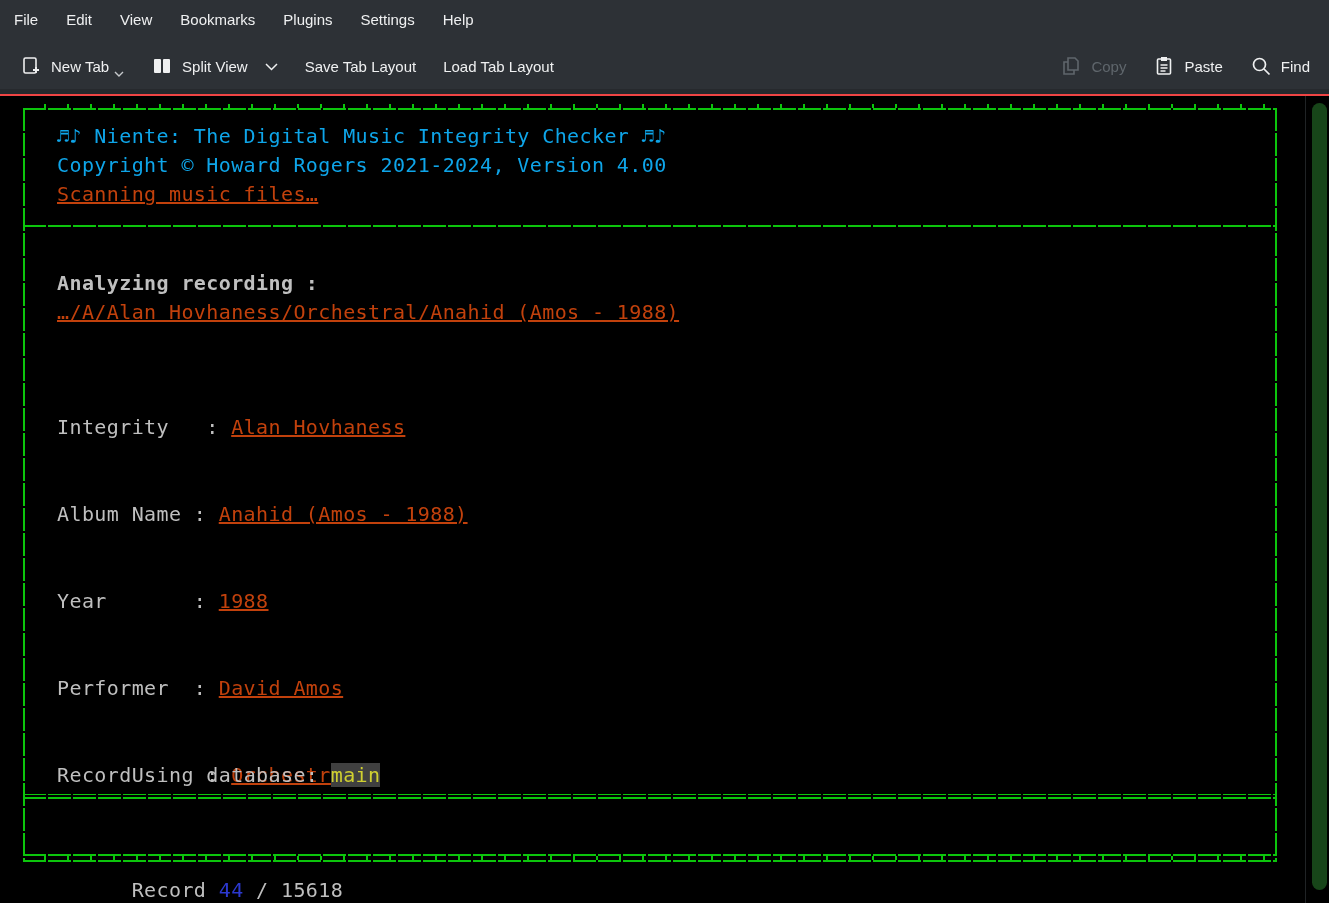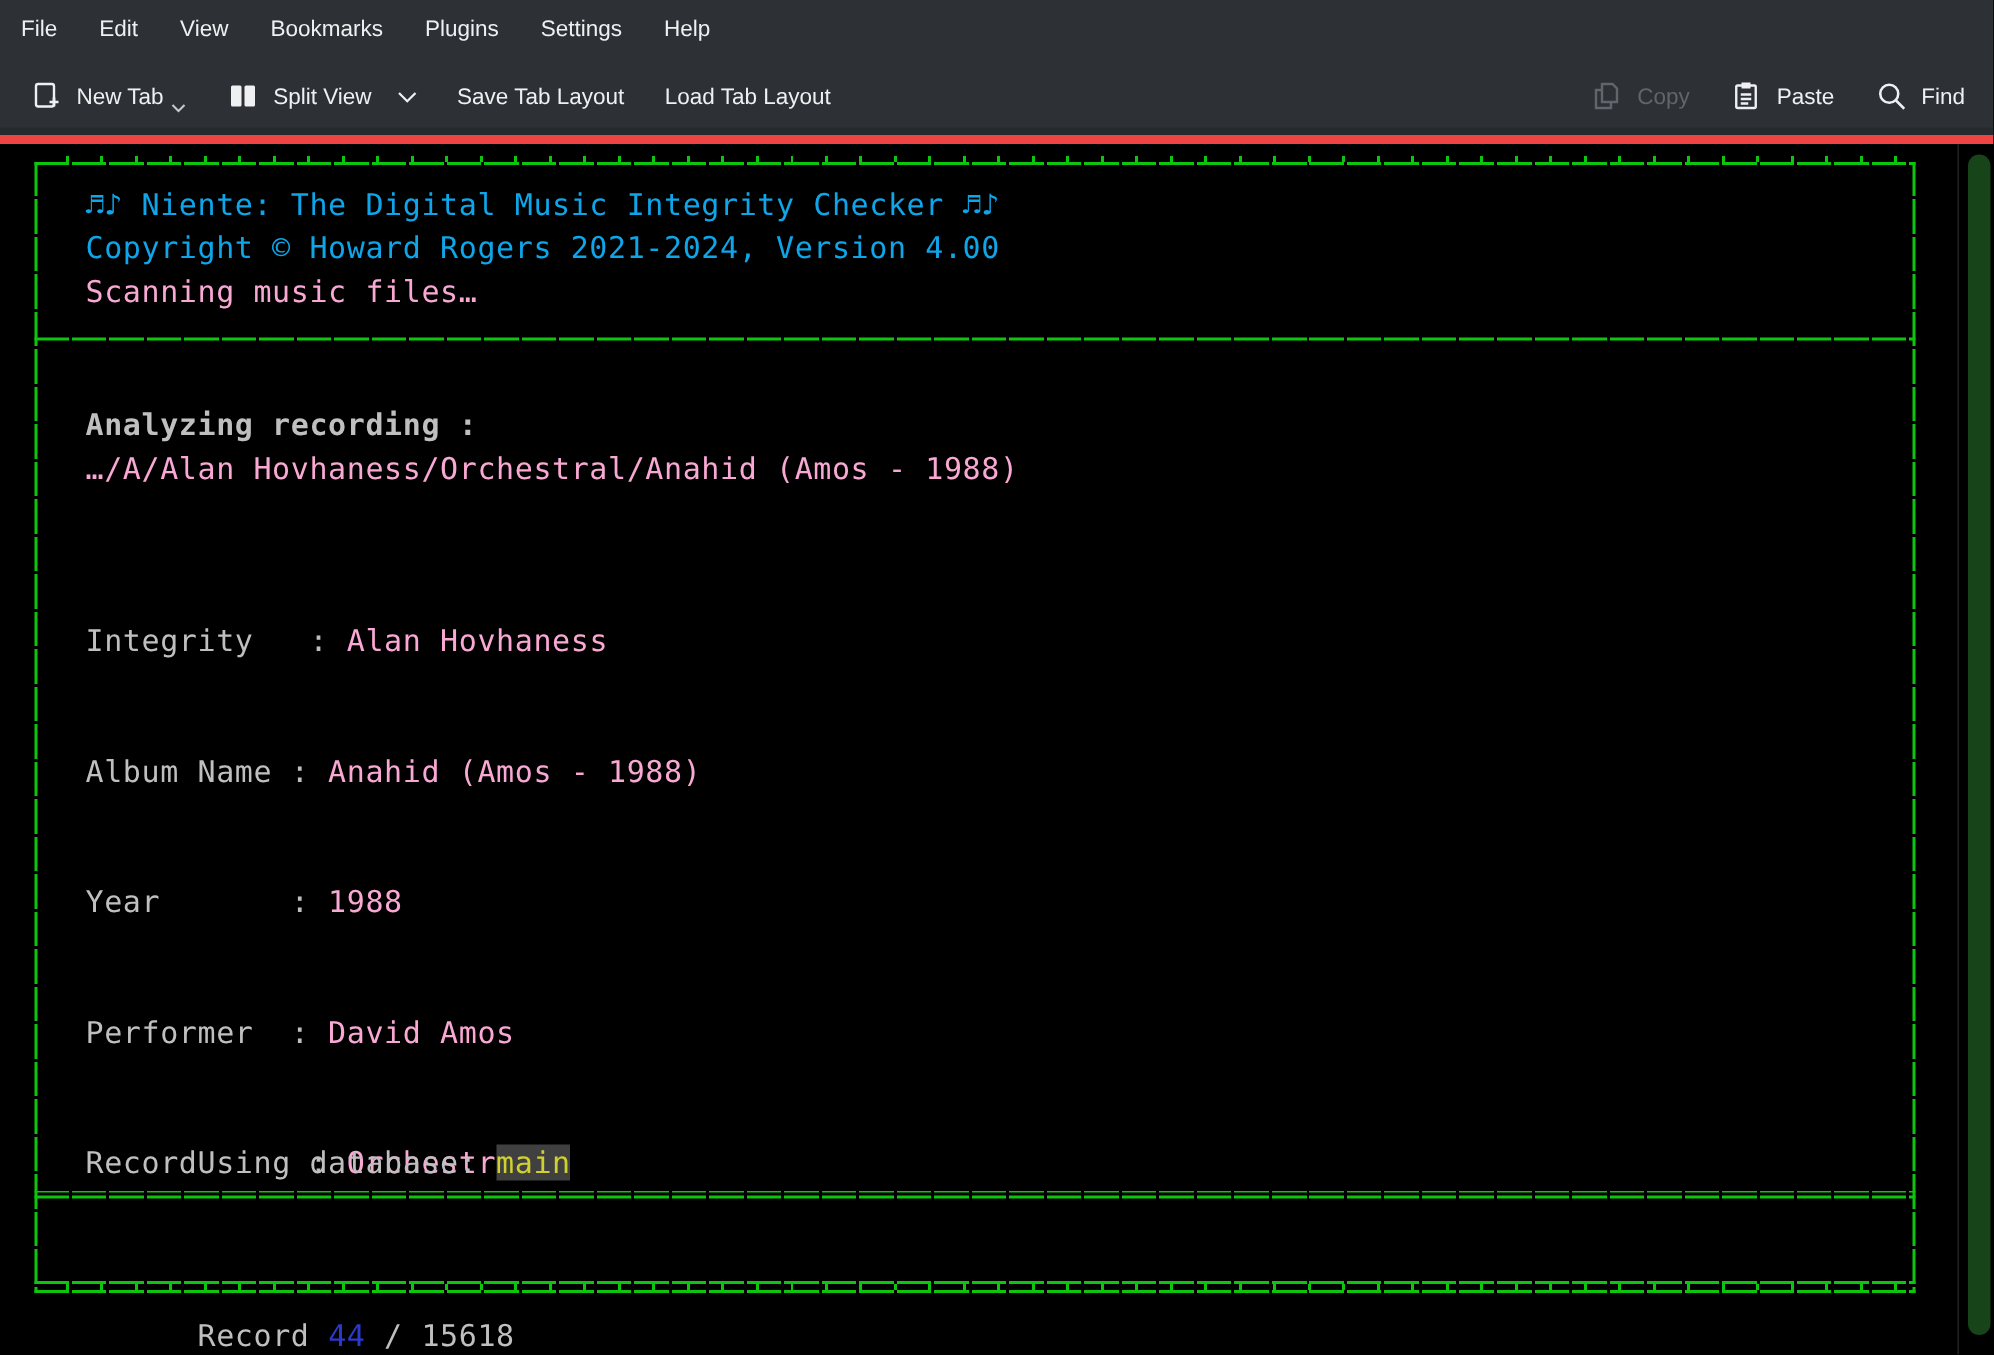--- a/index.html
+++ b/index.html
@@ -9,21 +9,21 @@
 
   
   .menubar {
     height:38px; background:#2d3136; display:flex; align-items:center;
     gap:28px; padding-left:14px; flex:none;
   }
   .menu-item { color:#eff0f1; font-size:15px; cursor:default; }
   .toolbar {
     height:58px; background:#2d3136; display:flex; align-items:center;
     padding:0 19px 0 20px; flex:none;
-    border-bottom:6px solid #ef4444;
+    border-bottom:2px solid #ef4444;
     box-shadow: inset 0 -5px 0 #26292d;
   }
   .tb-group { display:flex; align-items:center; gap:27px; }
   .tb-group.right { margin-left:auto; }
   .tb-btn { display:flex; align-items:center; gap:9px; color:#eff0f1; font-size:15px; cursor:default; }
   .tb-btn svg { display:block; }
   .tb-btn.disabled { color:#5f666c; }
   .mini-chev { margin-left:-4px; margin-top:16px; }
   .chev-right { margin-left:8px; margin-top:2px; }
 
@@ -36,21 +36,21 @@
     background:repeating-linear-gradient(90deg,#0cc50c 0 23px, rgba(0,0,0,0) 23px 25px); }
   .hline.thin { height:1px; }
   .vline { position:absolute; width:2px; top:12px; height:754px;
     background:repeating-linear-gradient(180deg,#0cc50c 0 23px, rgba(0,0,0,0) 23px 25px); }
   .ticks { position:absolute; left:23px; width:1254px; height:4px;
     background:repeating-linear-gradient(90deg, rgba(0,0,0,0) 0 21px, #0cc50c 21px 23px); }
 
   .ttext { position:absolute; left:57px; white-space:pre; font-size:20px;
            line-height:29px; letter-spacing:0.4px; }
   .teal   { color:#0ea5e9; }
-  .yellow { color:#f9a8d4; }
+  .yellow { color:#c2410c;text-decoration:underline; }
   .gray   { color:#bfbfbf; }
   .blue   { color:#2c39cf; }
   .db-val { color:#d0d030; background:#404040;margin-top:34px; }
 
   
   .scroll-sep { position:absolute; left:1305px; top:0; width:1px; height:100%; background:#202325; }
   .scroll-handle { position:absolute; left:1312px; top:7px; width:15px; height:787px;
                    background:#174519; border-radius:8px; }
 </style>
 </head>

